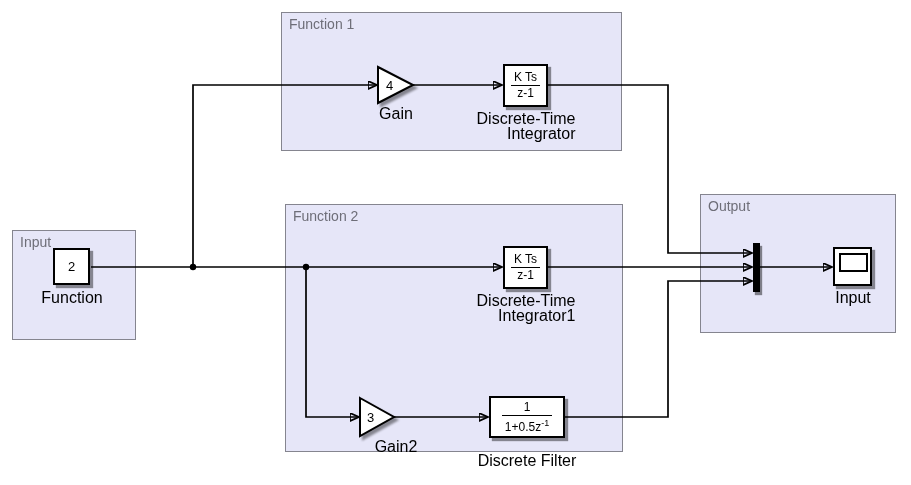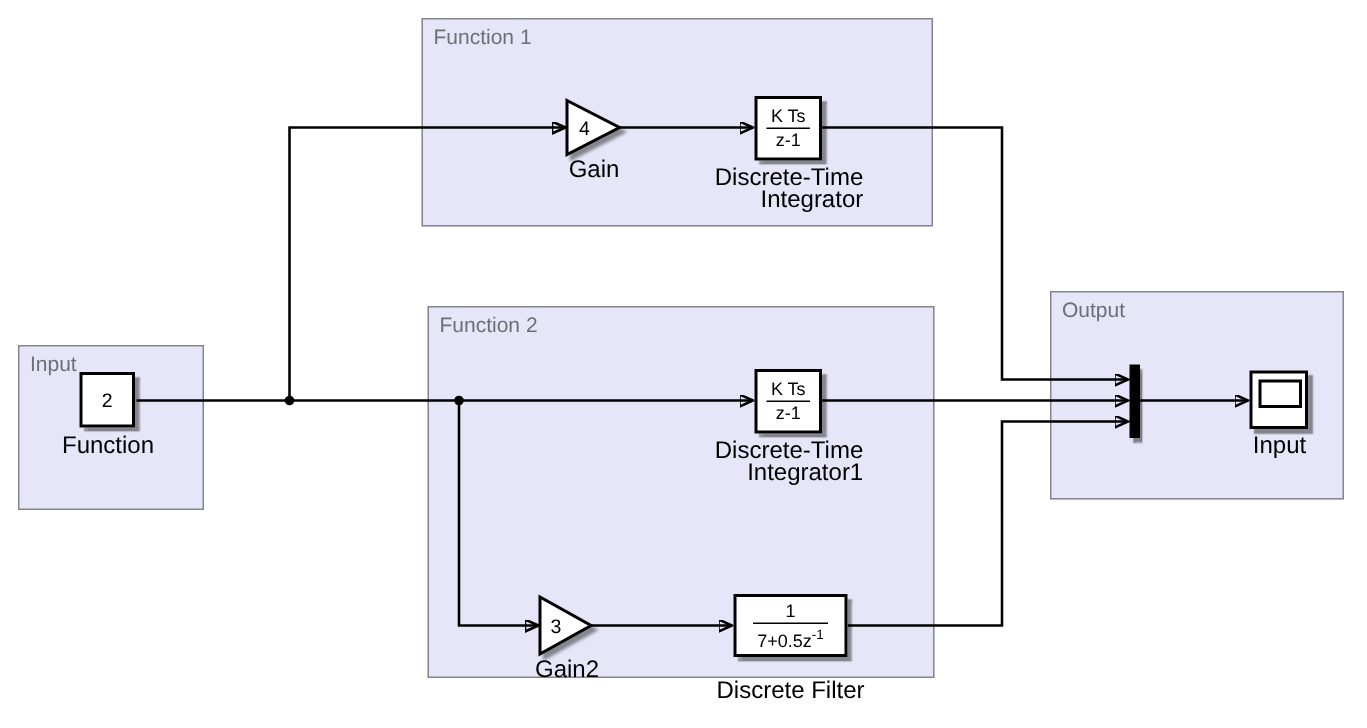--- a/index.html
+++ b/index.html
@@ -157,27 +157,27 @@
       <span class="den">z-1</span>
     </span>
   </div>
   <span class="block-label" style="left:526px; top:293px"><span>Discrete-Time</span><br>
     <span>Integrator1</span></span>
 
   <svg class="gain-svg" style="left:358px; top:396px" width="42" height="44">
     <polygon points="2,2 36,21 2,40"></polygon>
     <text x="9" y="26">3</text>
   </svg>
-  <span class="block-label" style="left:378px; top:439px">Gain2</span>
+  <span class="block-label" style="left:396px; top:439px">Gain2</span>
 
   <div class="block" style="left:489px; top:396px; width:76px; height:42px">
     <span class="frac">
       <span class="num">1</span>
       <span class="frac-bar"></span>
-      <span class="den"><span>7+0.5z</span><sup>-1</sup></span>
+      <span class="den"><span>1+0.5z</span><sup>-1</sup></span>
     </span>
   </div>
   <span class="block-label" style="left:527px; top:453px">Discrete Filter</span>
 
   <div class="mux" style="left:753px; top:243px; width:7px; height:49px"></div>
 
   <div class="block" style="left:833px; top:247px; width:39px; height:39px">
     <span class="scope-screen"></span>
   </div>
   <span class="block-label" style="left:853px; top:290px">Input</span>

